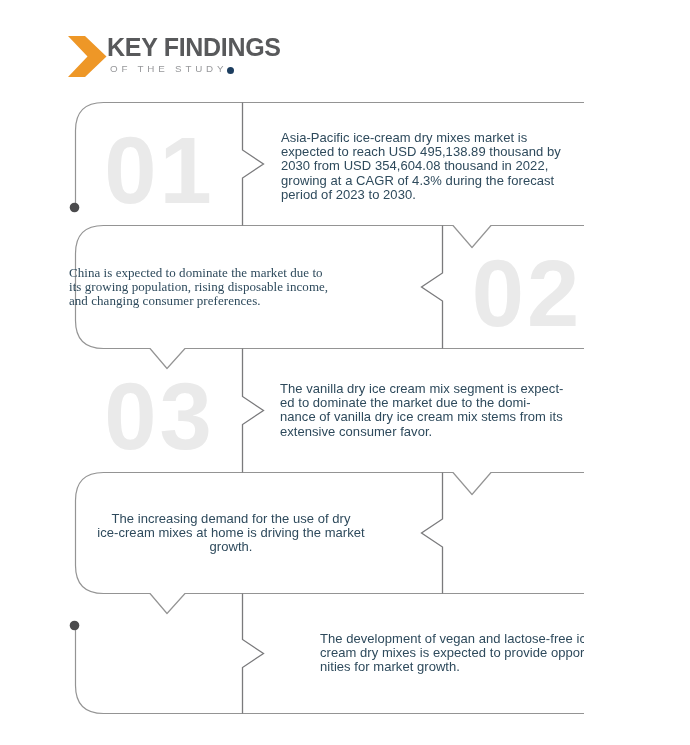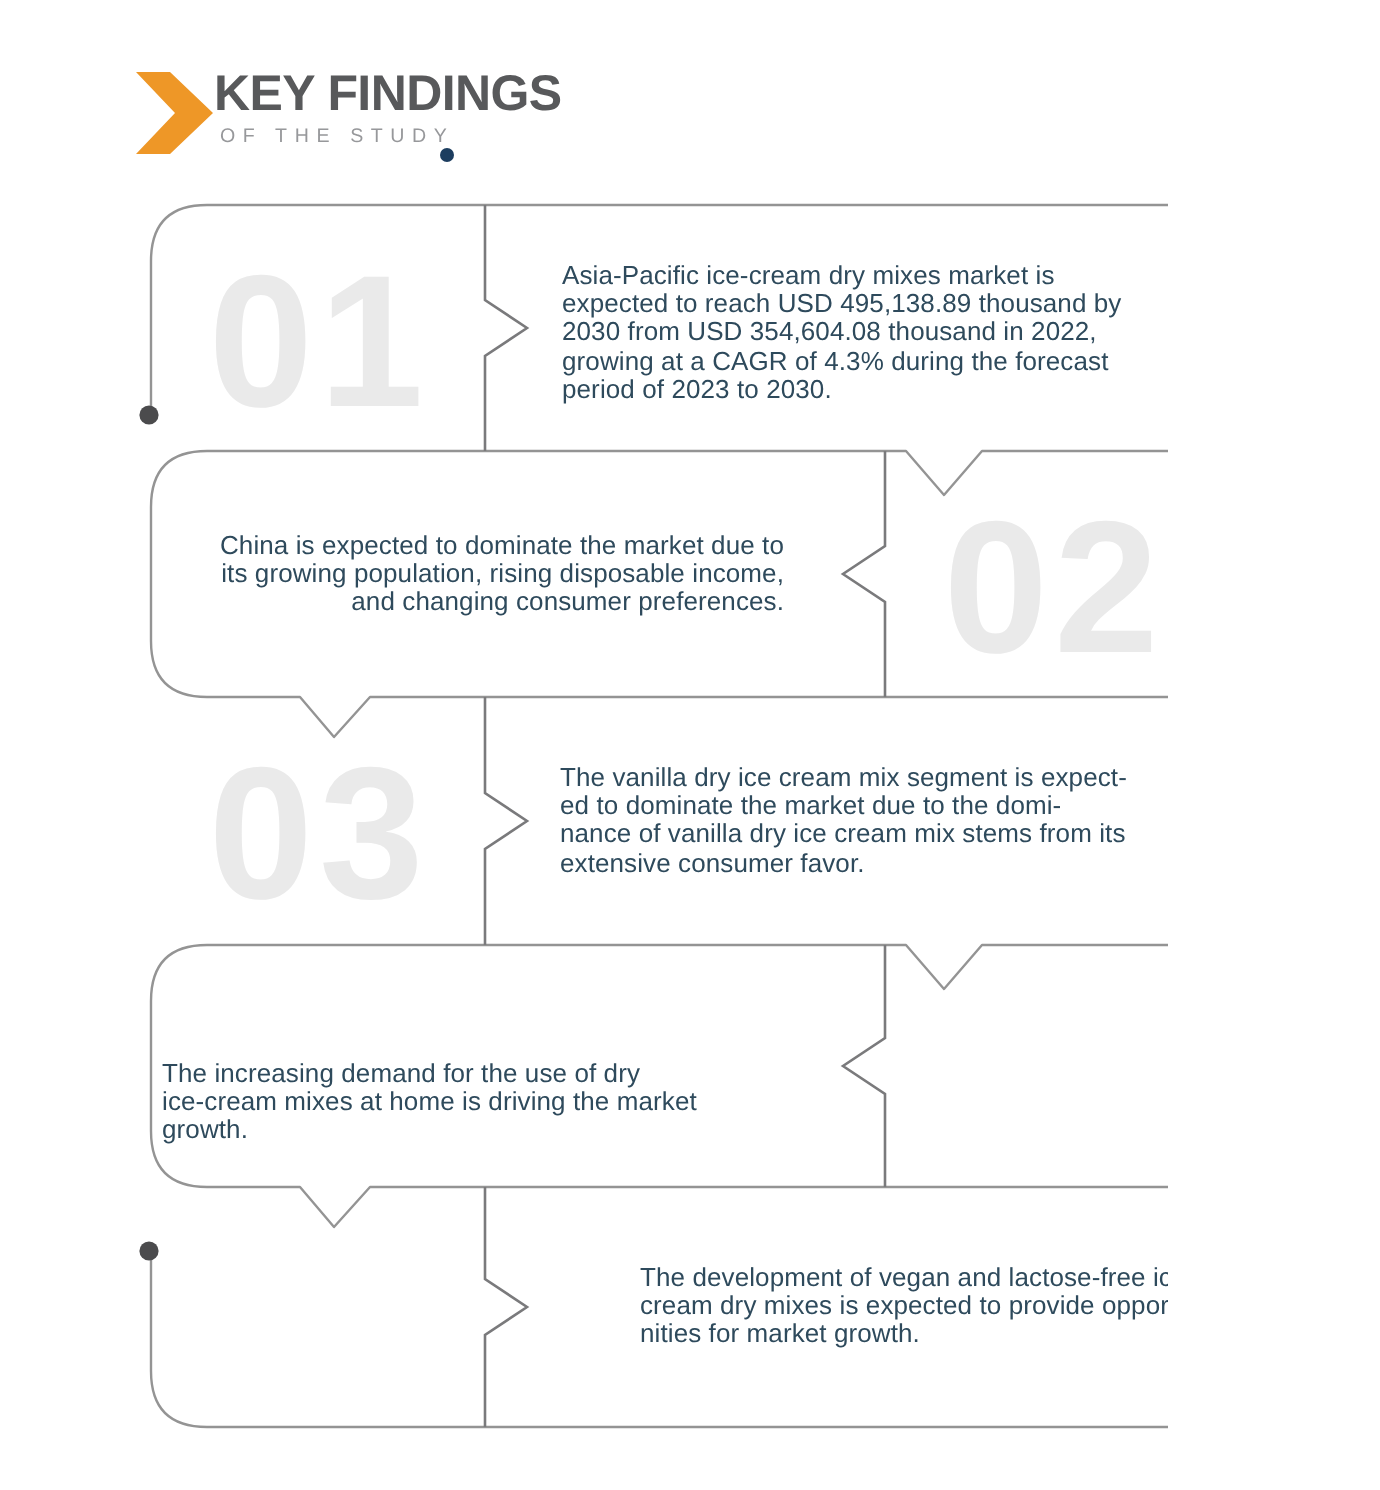--- a/index.html
+++ b/index.html
@@ -3,40 +3,40 @@
 <meta charset="utf-8">
 <style>
   html,body { margin:0; padding:0; background:#ffffff; }
   body { width:690px; height:745px; font-family:"Liberation Sans", sans-serif; }
   .stage { position:relative; width:584px; height:745px; overflow:hidden; background:#ffffff; }
   .lineart { position:absolute; left:0; top:0; width:690px; height:745px; }
 
   
   .title { position:absolute; left:107px; top:33px; font-size:25px; font-weight:700;
            color:#58595B; letter-spacing:-0.3px; }
-  .subtitle-row { position:absolute; left:110px; top:63px; display:flex; align-items:flex-end;flex-direction:column; }
+  .subtitle-row { position:absolute; left:110px; top:63px; display:flex; align-items:flex-end; }
   .subtitle { font-size:9.8px; letter-spacing:3.8px; color:#97989B; }
   .subdot { width:7px; height:7px; border-radius:50%; background:#1C3D5F; display:inline-block; margin-left:0px; }
 
   
   .num { position:absolute; height:100px; display:flex; align-items:center; justify-content:center;
          font-weight:700; font-size:94px; letter-spacing:3px; color:#EAEAEA; user-select:none; }
   .n0 { left:76px;  top:121px; width:167px; }
   .n1 { left:443px; top:244px; width:168px; }
   .n2 { left:76px;  top:367px; width:167px; }
   .n3 { left:443px; top:490px; width:168px; }
   .n4 { left:76px;  top:610px; width:167px; }
 
   
   .txt { position:absolute; width:300px; font-size:13px; line-height:14.2px;
          letter-spacing:0.05px; color:#2E4A5C; white-space:pre-line; }
   .t0 { left:281px; top:131px; }
-  .t1 { left:92px;  top:266px; text-align:right; }
+  .t1 { left:69px;  top:266px; text-align:left;font-family:Liberation Serif, serif; }
   .t2 { left:280px; top:382px; }
-  .t3 { left:81px;  top:512px; text-align:left;margin-top:18px; }
+  .t3 { left:81px;  top:512px; text-align:center; }
   .t4 { left:280px; top:632px;margin-left:40px; }
 </style>
 </head>
 <body>
 
 <div class="stage">
 
   <svg class="lineart" viewBox="0 0 690 745" aria-hidden="true">
 
     <polygon points="68,36 85,36 106.5,56.5 85,77 68,77 87.5,56.5" fill="#EE9727"></polygon>

